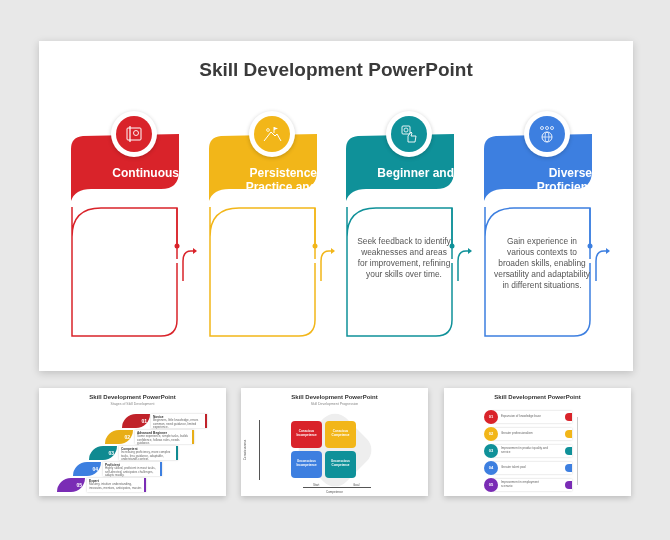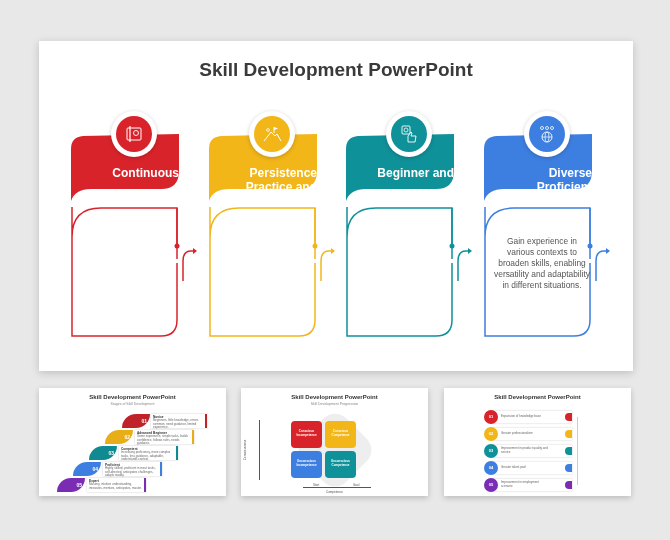--- a/index.html
+++ b/index.html
@@ -117,20 +117,21 @@
         <svg width="20" height="20" viewBox="0 0 20 20">
             <rect x="3" y="2" width="8" height="8" rx="1" fill="none" stroke="#fff" stroke-width="0.9"></rect>
             <circle cx="7" cy="6" r="2" fill="none" stroke="#fff" stroke-width="0.8"></circle>
             <path d="M9,18 L9,12 L12,8 L13,9 L12,12 L17,12 L16,18 Z" fill="none" stroke="#fff" stroke-width="0.9"></path>
           </svg>
       </div>
     </div>
     <div class="card-title">
       <div>Beginner and</div>
     </div>
+    <div class="card-body">Seek feedback to identify weaknesses and areas for improvement, refining your skills over time.</div>
   </div>
 
   <div class="card" style="left:445px;">
     <svg class="frame" width="140" height="230">
       <path d="M0,38 Q0,26 12,25 L108,23 L108,60 Q108,78 90,78 L20,78 Q4,78 0,90 Z" fill="#3d7fe0"></path>
       <path d="M1,96 L1,225 L90,225 Q106,225 106,209 L106,152 M106,148 L106,97 L30,97 Q1,97 1,126" fill="none" stroke="#3d7fe0" stroke-width="1.5"></path>
       <circle cx="106" cy="135" r="2.5" fill="#3d7fe0"></circle>
       <path d="M106,135 L106,97" stroke="#3d7fe0" stroke-width="1.5"></path>
       <path d="M112,170 L112,150 Q112,140 120,140 L124,140" fill="none" stroke="#3d7fe0" stroke-width="1.5"></path>
       <path d="M122,137 L126,140 L122,143 Z" fill="#3d7fe0"></path>

